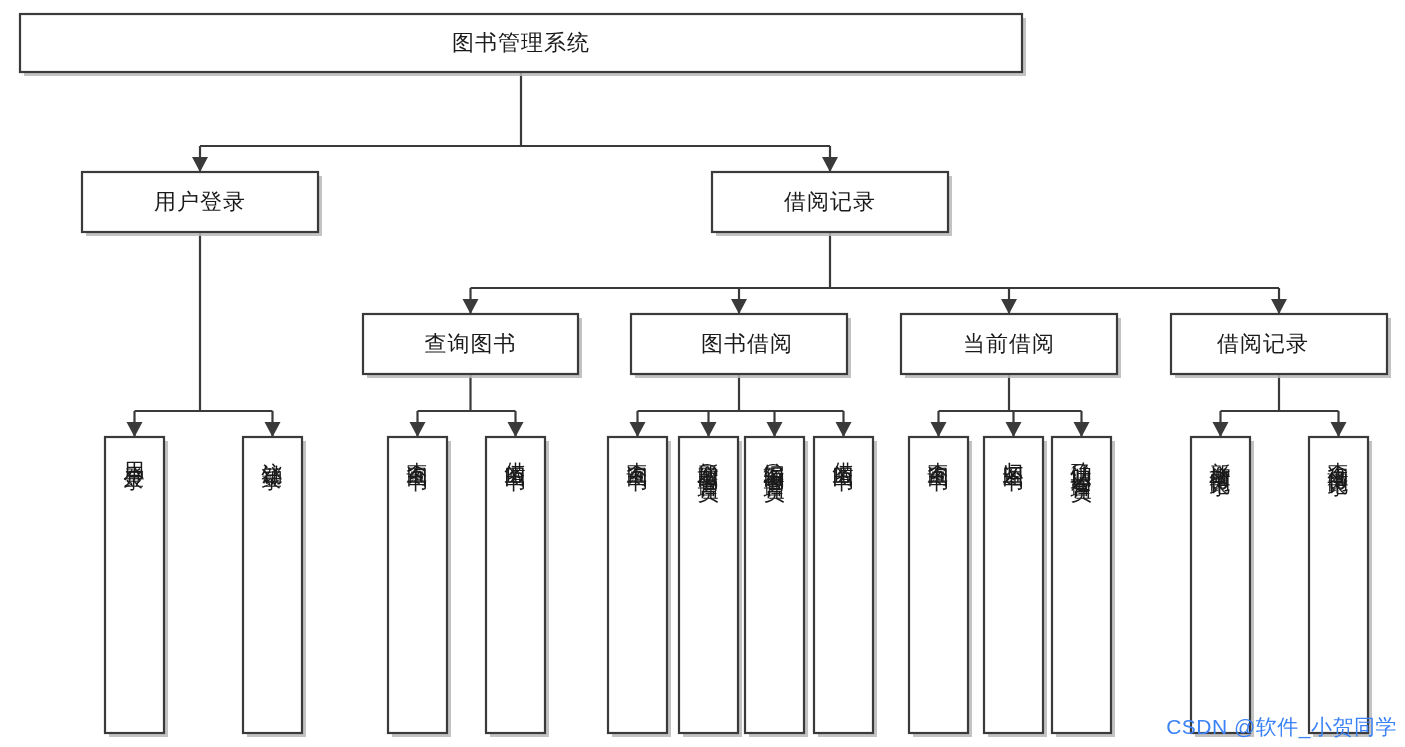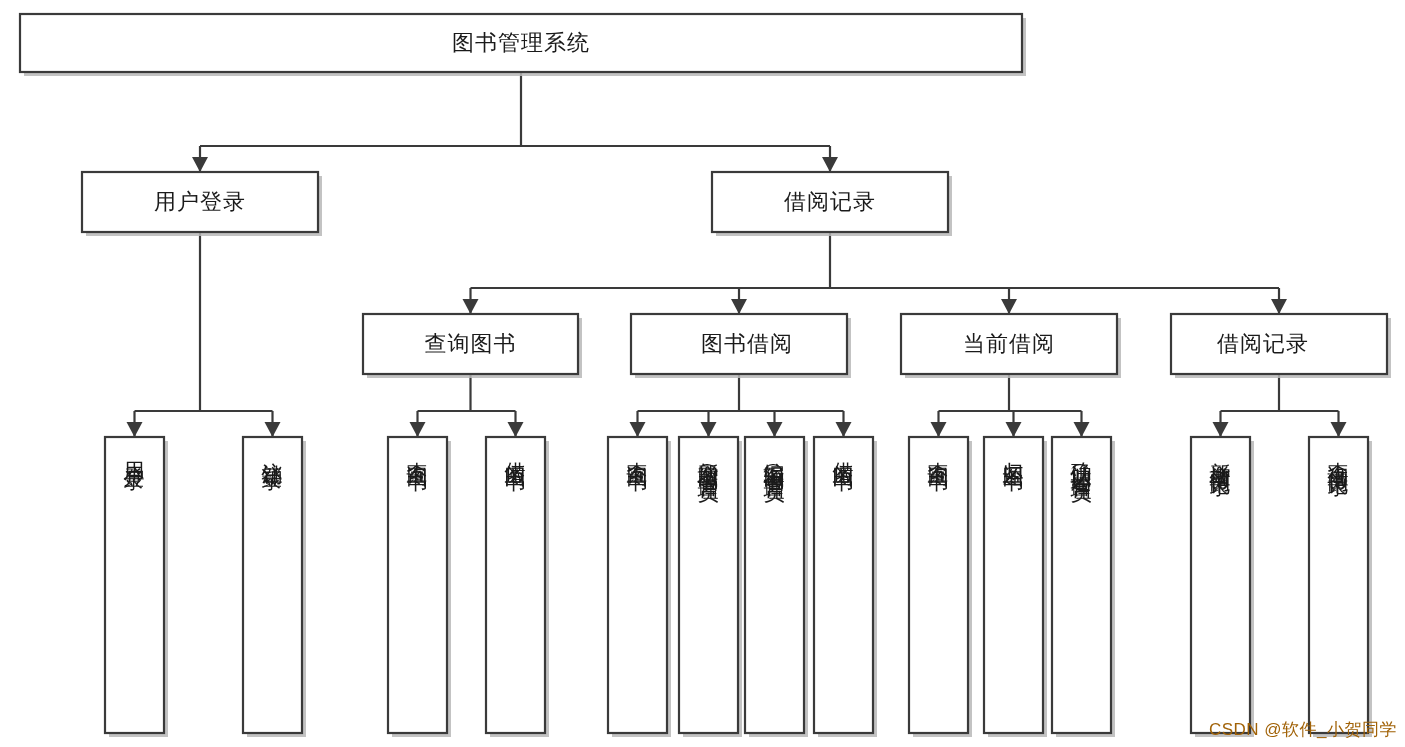--- a/index.html
+++ b/index.html
@@ -76,22 +76,22 @@
     font-size: 22px;
     color: #1a1a1a;
     letter-spacing: 1px;
     white-space: nowrap;
   }
   .watermark {
     position: absolute;
     right: 8px;
     bottom: 6px;
     font-family: "Liberation Sans", "DejaVu Sans", sans-serif;
-    font-size: 17px;
-    color: #a16207;
+    font-size: 21px;
+    color: #3b82f6;
     letter-spacing: 0.5px;
     white-space: nowrap;
     pointer-events: none;
   }
 </style>
 </head>
 <body>
 
 <div id="diagram-root">
   <svg class="flow-svg" id="flow-svg" viewBox="0 0 1405 747">

